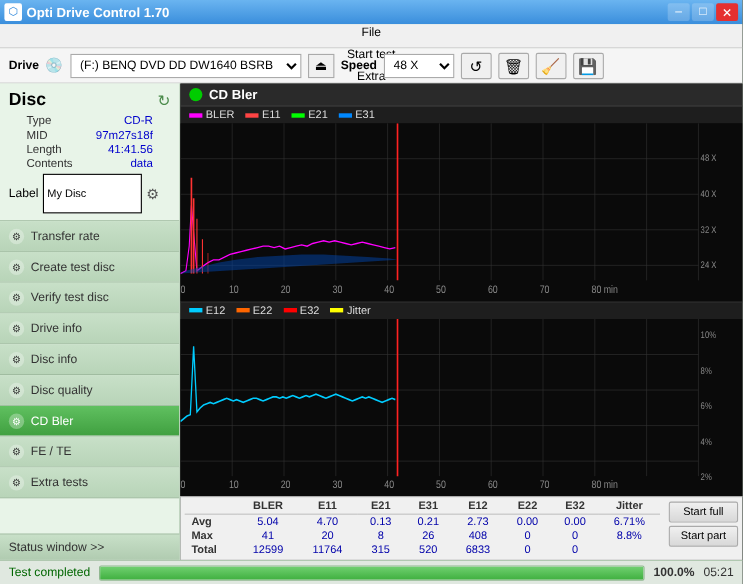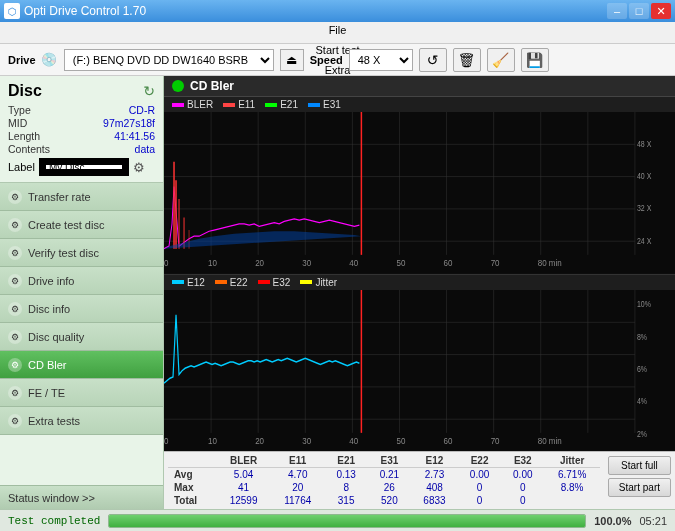--- a/index.html
+++ b/index.html
@@ -10,21 +10,21 @@
       background: linear-gradient(to bottom, #6ab4f0, #3a8edc);
       height: 22px;
       display: flex;
       align-items: center;
       justify-content: space-between;
       padding: 0 4px;
       color: white;
     }
     .title-bar-left { display: flex; align-items: center; gap: 4px; }
     .title-bar-icon { width: 16px; height: 16px; background: #fff; border-radius: 2px; font-size: 10px; display: flex; align-items: center; justify-content: center; color: #3a8edc; }
-    .title-bar-title { font-size: 12px; font-weight: 400; flex: 1; text-align: right; }
+    .title-bar-title { font-size: 12px; font-weight: 700; flex: 1; text-align: right; }
     .title-bar-controls { display: flex; gap: 2px; }
     .title-bar-btn {
       width: 20px; height: 16px; border: none; cursor: pointer; font-size: 11px;
       display: flex; align-items: center; justify-content: center;
       background: rgba(255,255,255,0.2); color: white; border-radius: 2px;
     }
     .title-bar-btn.close { background: #e53030; }
 
     
     .menu-bar {
@@ -97,27 +97,27 @@
       border-bottom: 1px solid #b0c8b0;
     }
     .disc-header {
       display: flex;
       align-items: center;
       justify-content: space-between;
       margin-bottom: 4px;
     }
     .disc-title { font-weight: 700; font-size: 16px; }
     .disc-arrow { font-size: 14px; color: #4a8a4a; cursor: pointer; }
-    .disc-row { display: flex; justify-content: space-between; margin: 1px 0; font-size: 10.5px; }
+    .disc-row { display: flex; justify-content: space-between; margin: 1px 16px; font-size: 10.5px; }
     .disc-row-label { color: #333; }
     .disc-row-value { color: #0000cc; font-weight: 500; }
     .disc-label-row { display: flex; align-items: center; gap: 4px; margin-top: 3px; }
     .disc-label-input {
-      border: 7px solid #000000; background: white; font-size: 10px;
-      width: 90px; height: 18px; padding: 0 3px;
+      border: 1px solid #000000; background: white; font-size: 10px;
+      width: 90px; height: 36px; padding: 0 3px;
     }
     .disc-settings-btn { font-size: 13px; cursor: pointer; color: #555; }
 
     .sidebar-nav { flex: 1; overflow-y: auto; }
     .nav-item {
       height: 28px; display: flex; align-items: center; padding: 0 8px; gap: 6px;
       cursor: pointer; font-size: 11px; color: #333;
       background: linear-gradient(to bottom, #c8e0c8, #b8d4b8);
       border-bottom: 1px solid #a0bca0;
     }
@@ -199,21 +199,21 @@
       height: 14px;
       background: #c0d8c0;
       border: 1px solid #90b890;
       border-radius: 2px;
       overflow: hidden;
     }
     .progress-bar-fill {
       height: 100%;
       background: linear-gradient(to bottom, #70d070, #40b040);
     }
-    .status-text { color: #006600; font-weight: 500; font-family: Liberation Mono, monospace; }
+    .status-text { color: #006600; font-weight: 500; }
     .status-pct { color: #333; font-weight: 600; }
     .status-time { color: #333; }
   </style>
 </head>
 <body>
 
 <div class="title-bar">
   <div class="title-bar-left">
     <div class="title-bar-icon">⬡</div>
     <span class="title-bar-title">Opti Drive Control 1.70</span>

